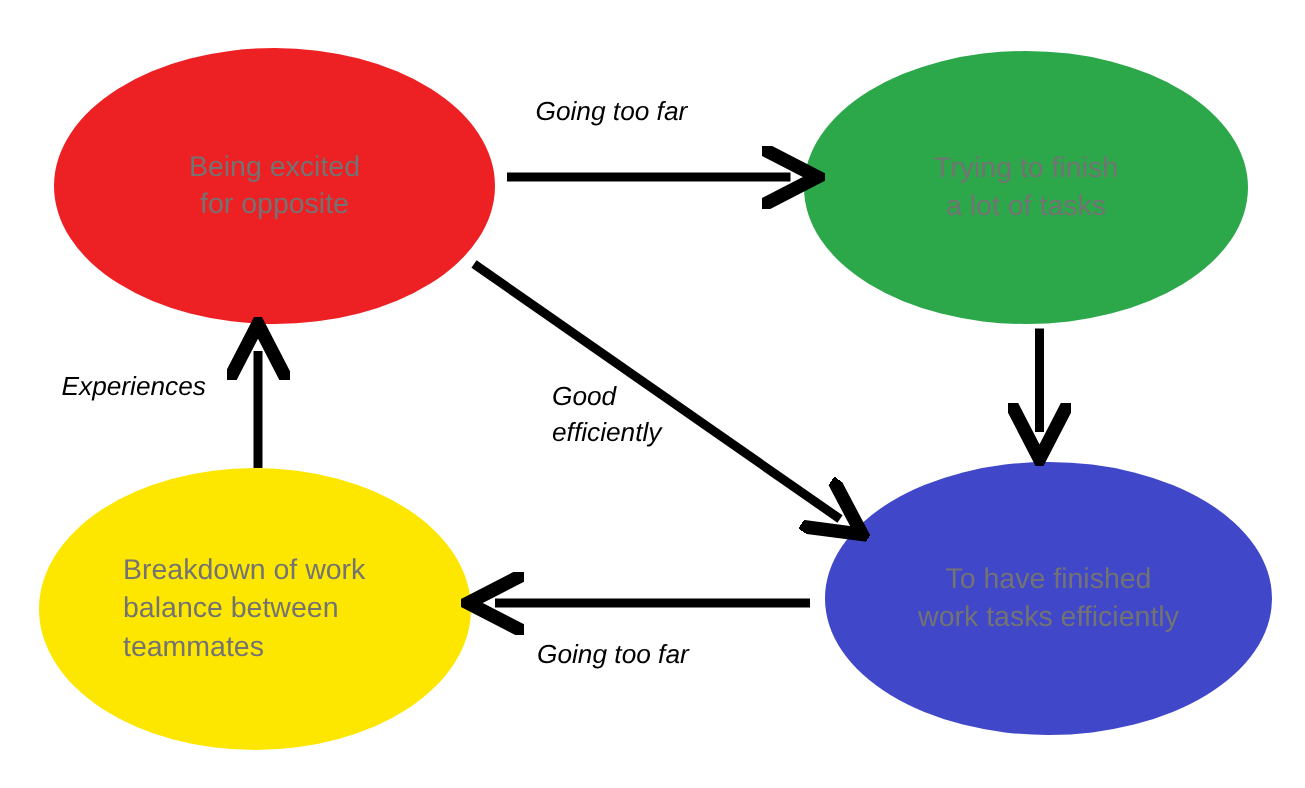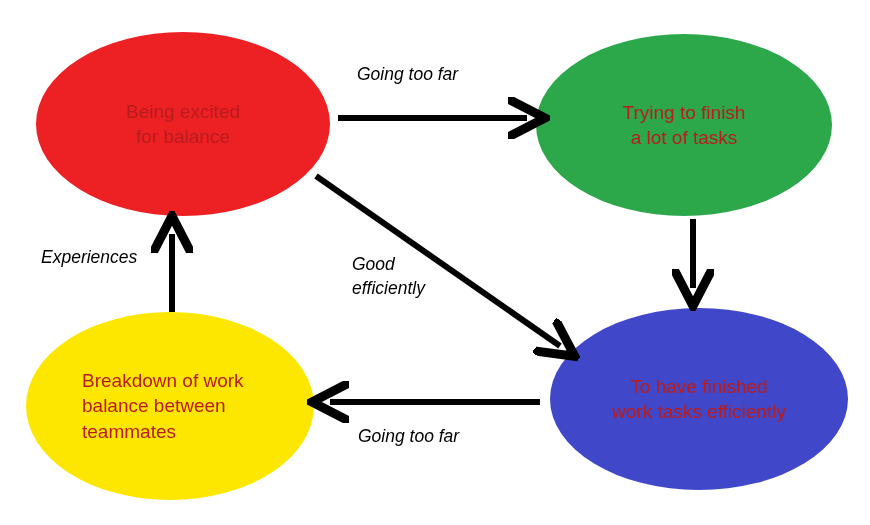--- a/index.html
+++ b/index.html
@@ -25,21 +25,21 @@
     width: 870px;
     height: 525px;
   }
   .node-text {
     position: absolute;
     display: flex;
     flex-direction: column;
     align-items: center;
     justify-content: center;
     text-align: center;
-    color: #b91c1c;
+    color: #737373;
     font-size: 19px;
     line-height: 1.32;
     font-family: "Liberation Sans", sans-serif;
     white-space: nowrap;
     pointer-events: none;
   }
   .edge-label {
     position: absolute;
     color: #000000;
     font-size: 17.5px;
@@ -73,21 +73,21 @@
 
     <line x1="316" y1="176" x2="560" y2="346" stroke="#000000" stroke-width="6" stroke-linecap="butt" marker-end="url(#arrowhead)"></line>
 
     <line x1="540" y1="402" x2="330" y2="402" stroke="#000000" stroke-width="6" stroke-linecap="butt" marker-end="url(#arrowhead)"></line>
 
     <line x1="172" y1="312" x2="172" y2="234" stroke="#000000" stroke-width="6" stroke-linecap="butt" marker-end="url(#arrowhead)"></line>
   </svg>
 
   <div class="node-text" style="left:36px; top:32px; width:294px; height:184px;">
     <span>Being excited</span>
-    <span>for balance</span>
+    <span>for opposite</span>
   </div>
 
   <div class="node-text" style="left:536px; top:34px; width:296px; height:182px;">
     <span>Trying to finish</span>
     <span>a lot of tasks</span>
   </div>
 
   <div class="node-text" style="left:550px; top:308px; width:298px; height:182px;">
     <span>To have finished</span>
     <span>work tasks efficiently</span>
@@ -97,21 +97,21 @@
     <span>Breakdown of work</span>
     <span>balance between</span>
     <span>teammates</span>
   </div>
 
   <div class="edge-label" style="left:357px; top:62px;">
     <span>Going too far</span>
   </div>
 
 
-  <div class="edge-label" style="left:352px; top:252px;">
+  <div class="edge-label" style="left:368px; top:252px;">
     <span>Good</span>
     <span>efficiently</span>
   </div>
 
   <div class="edge-label" style="left:358px; top:424px;">
     <span>Going too far</span>
   </div>
 
   <div class="edge-label" style="left:41px; top:245px;">
     <span>Experiences</span>

